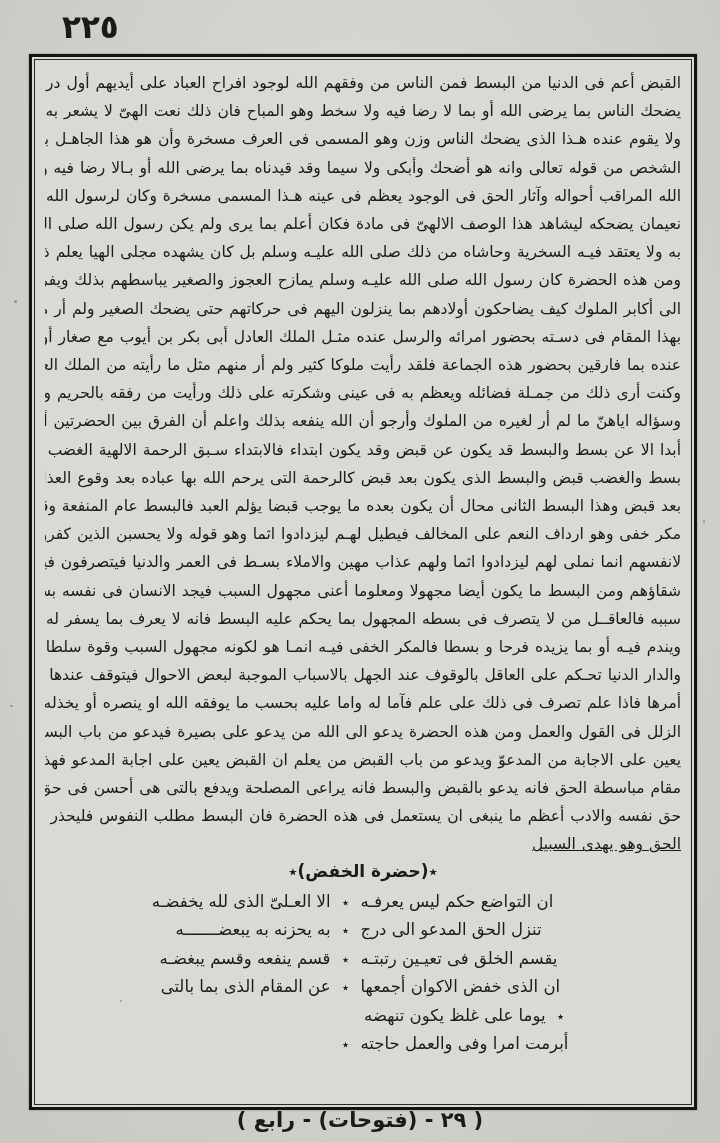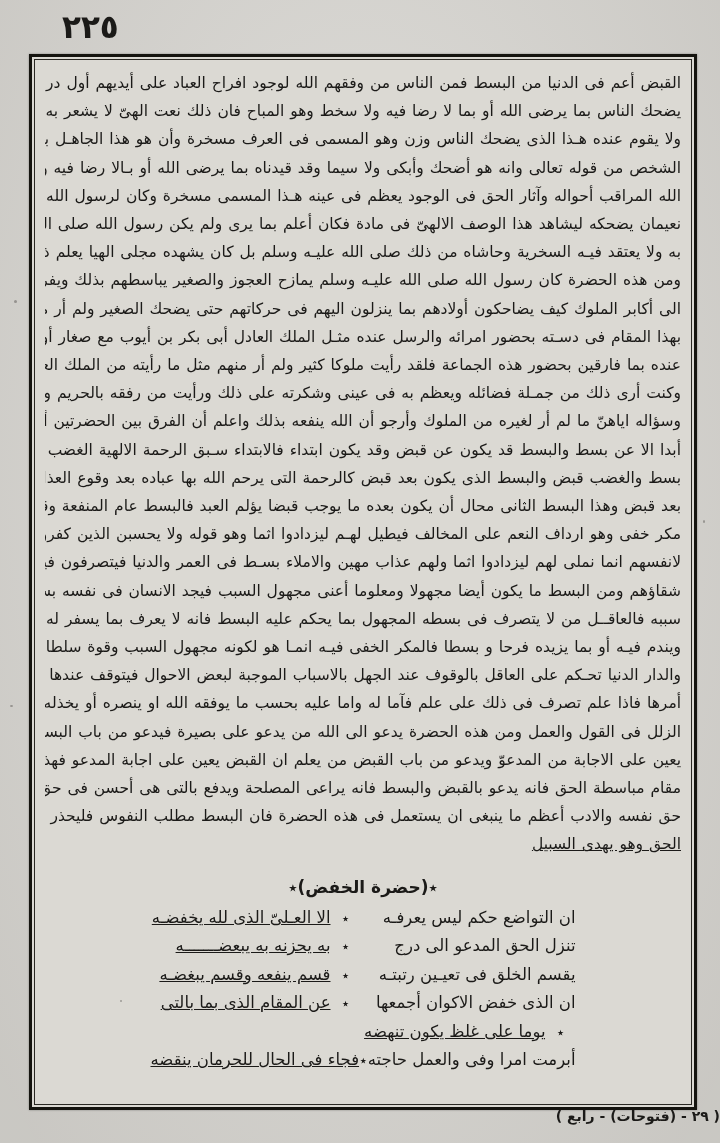--- a/index.html
+++ b/index.html
@@ -30,37 +30,37 @@
     box-sizing:border-box;
   }
   .body-text{font-size:15.5px;line-height:28.2px;}
   .tline{
     text-align:justify;text-align-last:justify;
     white-space:nowrap;overflow:hidden;
     word-spacing:1px;
   }
   .tline.short{text-align-last:right;text-decoration:underline;}
   .section-heading{
-    margin-top:18px;
+    margin-top:2px;
     text-align:center;font-size:17px;font-weight:bold;
     letter-spacing:.5px;
   }
   .poem{
     width:425px;margin:7px auto 0 auto;font-size:16.5px;
   }
   .verse{
     display:flex;align-items:baseline;
     line-height:27.5px;
   }
-  .hemi-r{width:215px;text-align:right;white-space:nowrap;}
+  .hemi-r{width:215px;text-align:left;white-space:nowrap;}
   .sep{width:30px;text-align:center;font-size:13px;}
-  .hemi-l{flex:1;text-align:right;white-space:nowrap;text-decoration:underline;}
+  .hemi-l{flex:1;text-align:right;white-space:nowrap;}
   .footer{
     position:absolute;left:0;right:0;top:1108px;
-    font-size:14px;font-weight:bold;
+    text-align:center;font-size:21px;font-weight:bold;
     letter-spacing:1px;
   }
   
   .speck{position:absolute;border-radius:50%;background:rgba(40,38,34,.35);}
 </style>
 </head>
 <body>
 
 <div class="page-number">٢٢٥</div>
 
@@ -121,21 +121,20 @@
         <span class="sep">٭</span>
         <span class="hemi-l">عن المقام الذى بما بالتى</span>
       </div>
       <div class="verse">
         <span class="sep">٭</span>
         <span class="hemi-l">يوما على غلظ يكون تنهضه</span>
       </div>
       <div class="verse">
         <span class="hemi-r">أبرمت امرا وفى والعمل حاجته</span>
         <span class="sep">٭</span>
-        <span class="hemi-l">فجاء فى الحال للحرمان ينقضه</span>
       </div>
     </div>
 
   </div>
 </div>
 
 <div class="footer">( ٢٩ - (فتوحات) - رابع )</div>
 
 <div class="speck" style="left:14px;top:300px;width:3px;height:3px;"></div>
 <div class="speck" style="left:10px;top:705px;width:3px;height:2px;"></div>

